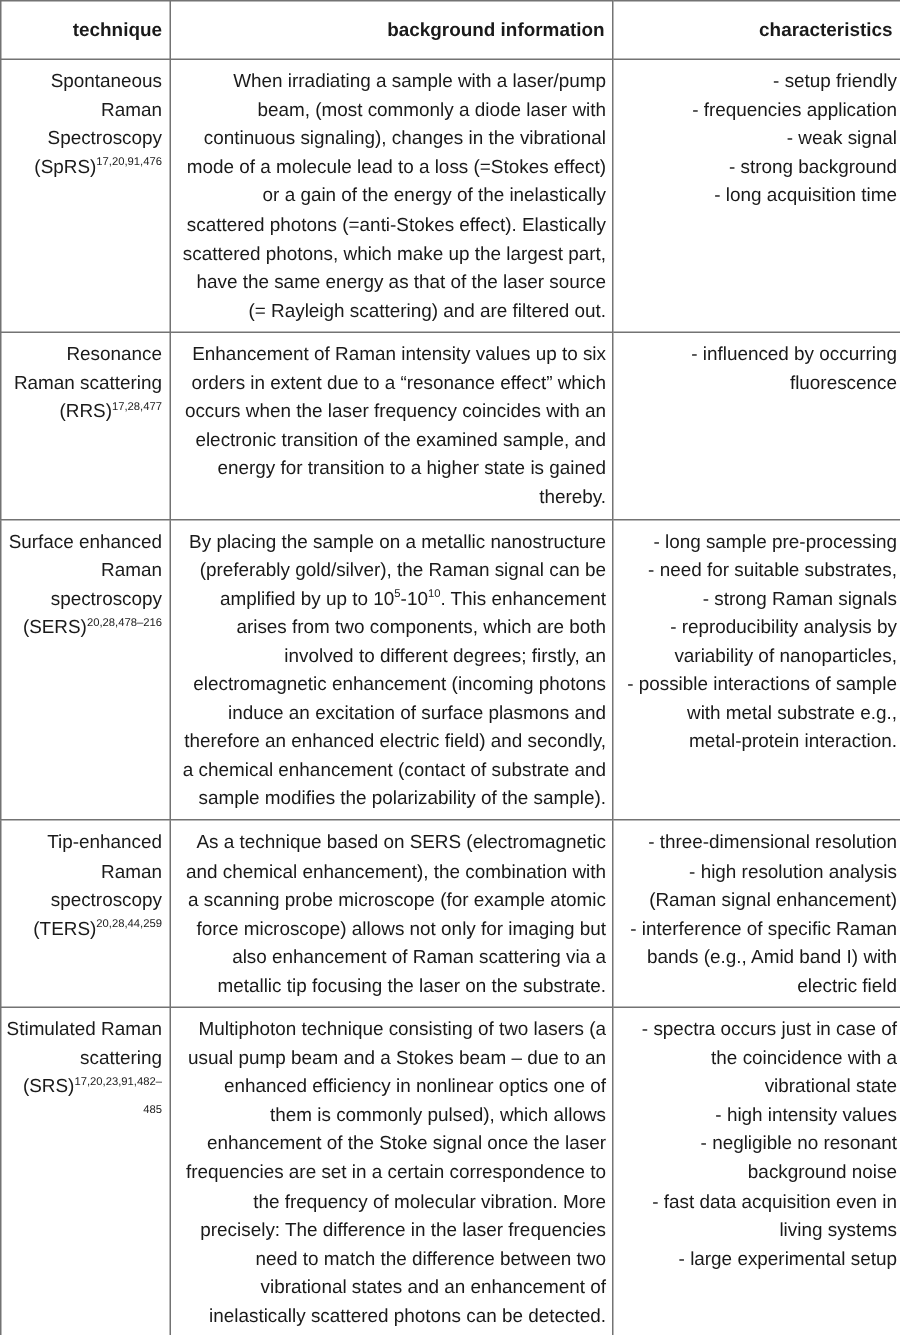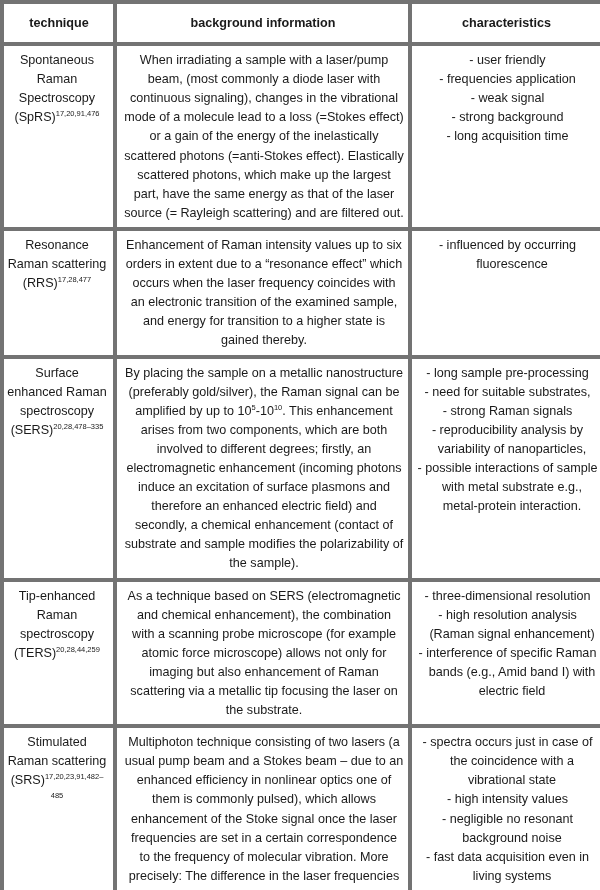--- a/index.html
+++ b/index.html
@@ -10,23 +10,23 @@
       table-layout: fixed;
       font-family: "Liberation Sans", sans-serif;
       font-size: 12.6px;
       line-height: 19.1px;
       color: #1a1a1a;
     }
     col.c1 { width: 113px; }
     col.c2 { width: 295px; }
     col.c3 { width: 192px; }
     th, td {
-      border: 4px solid #737373;
+      border: 1px solid #737373;
       vertical-align: top;
-      text-align: center;
+      text-align: right;
       padding: 5px 5px 4px 6px;
     }
     th {
       font-weight: bold;
       padding-top: 10px;
       padding-bottom: 9px;
     }
     td.tech { padding-left: 2px; }
     td.info { padding-left: 7px; padding-right: 4px; }
     td.chars { padding-left: 5px; padding-right: 2px; }
@@ -51,38 +51,38 @@
       <th>background information</th>
       <th>characteristics</th>
     </tr>
   </thead>
   <tbody>
 
     <tr>
       <td class="tech"><span>Spontaneous Raman Spectroscopy (SpRS)</span><sup>17,20,91,476</sup></td>
       <td class="info">When irradiating a sample with a laser/pump beam, (most commonly a diode laser with continuous signaling), changes in the vibrational mode of a molecule lead to a loss (=Stokes effect) or a gain of the energy of the inelastically scattered photons (=anti-Stokes effect). Elastically scattered photons, which make up the largest part, have the same energy as that of the laser source (= Rayleigh scattering) and are filtered out.</td>
       <td class="chars">
-        <div class="char-item">- user friendly</div>
+        <div class="char-item">- setup friendly</div>
         <div class="char-item">- frequencies application</div>
         <div class="char-item">- weak signal</div>
         <div class="char-item">- strong background</div>
         <div class="char-item">- long acquisition time</div>
       </td>
     </tr>
 
     <tr>
       <td class="tech"><span>Resonance Raman scattering (RRS)</span><sup>17,28,477</sup></td>
       <td class="info">Enhancement of Raman intensity values up to six orders in extent due to a “resonance effect” which occurs when the laser frequency coincides with an electronic transition of the examined sample, and energy for transition to a higher state is gained thereby.</td>
       <td class="chars">
         <div class="char-item">- influenced by occurring fluorescence</div>
       </td>
     </tr>
 
     <tr>
-      <td class="tech"><span>Surface enhanced Raman spectroscopy (SERS)</span><sup>20,28,478–335</sup></td>
+      <td class="tech"><span>Surface enhanced Raman spectroscopy (SERS)</span><sup>20,28,478–216</sup></td>
       <td class="info"><span>By placing the sample on a metallic nanostructure (preferably gold/silver), the Raman signal can be amplified by up to 10</span><sup>5</sup><span>-10</span><sup>10</sup><span>. This enhancement arises from two components, which are both involved to different degrees; firstly, an electromagnetic enhancement (incoming photons induce an excitation of surface plasmons and therefore an enhanced electric field) and secondly, a chemical enhancement (contact of substrate and sample modifies the polarizability of the sample).</span></td>
       <td class="chars">
         <div class="char-item">- long sample pre-processing</div>
         <div class="char-item">- need for suitable substrates,</div>
         <div class="char-item">- strong Raman signals</div>
         <div class="char-item">- reproducibility analysis by variability of nanoparticles,</div>
         <div class="char-item">- possible interactions of sample with metal substrate e.g., metal-protein interaction.</div>
       </td>
     </tr>
 

